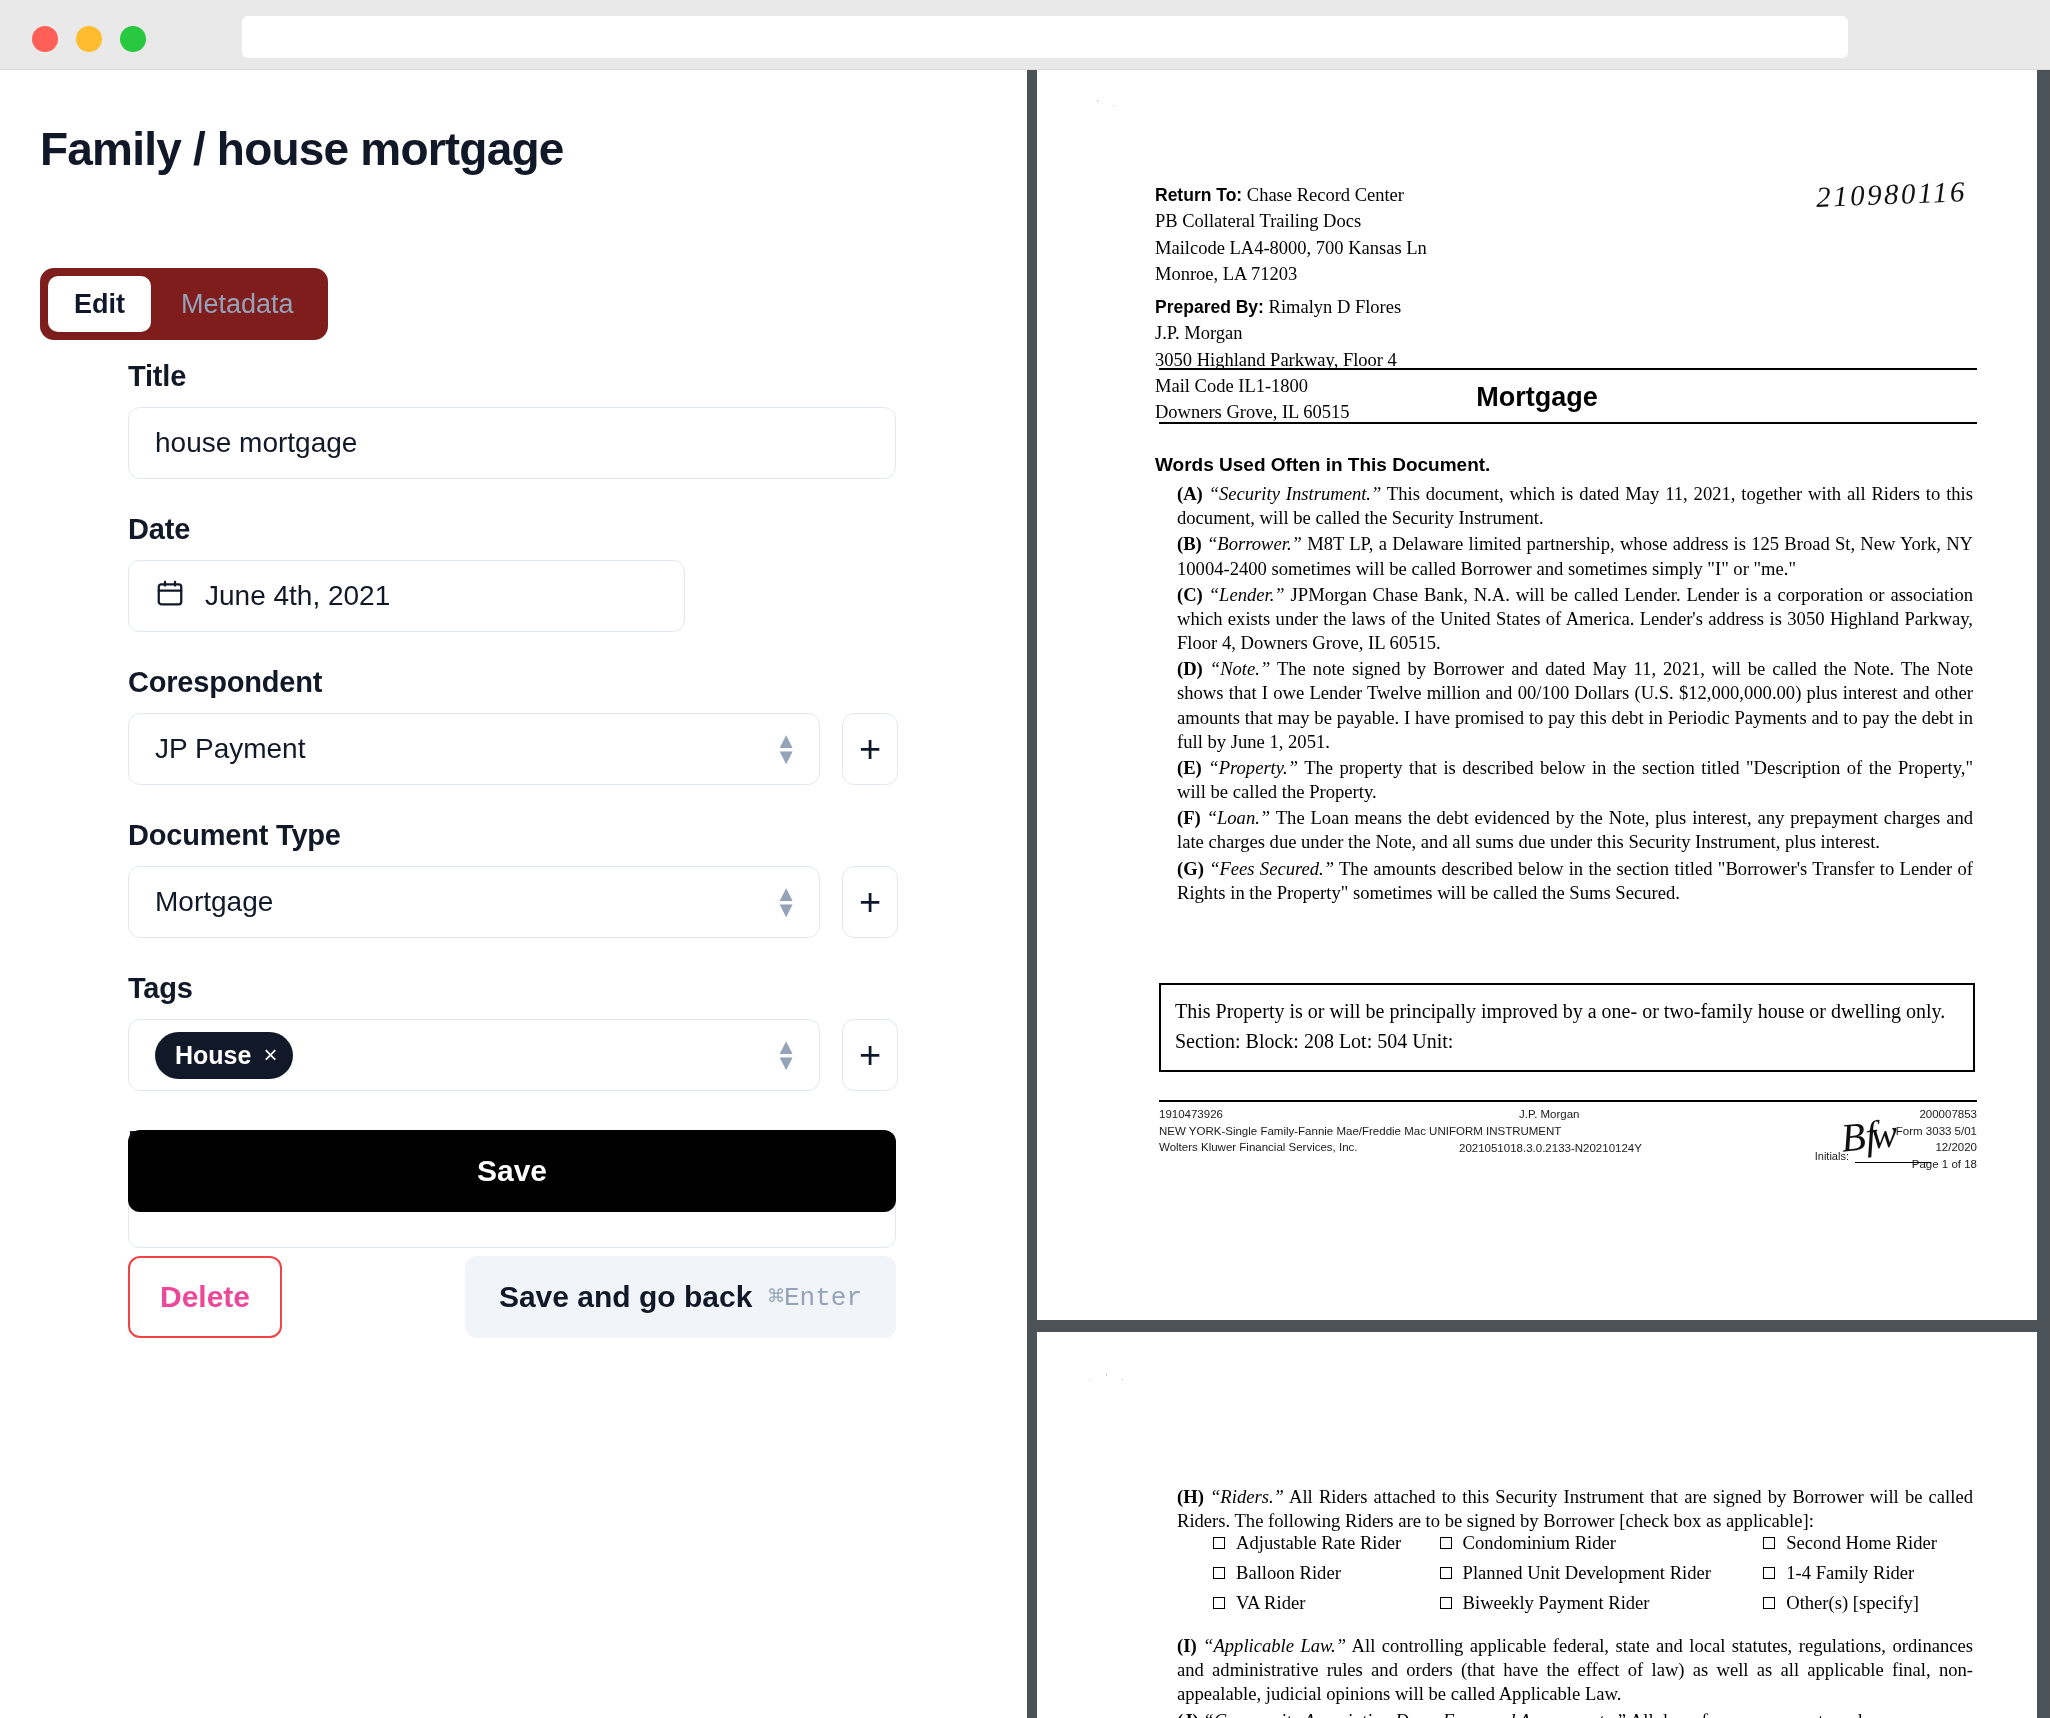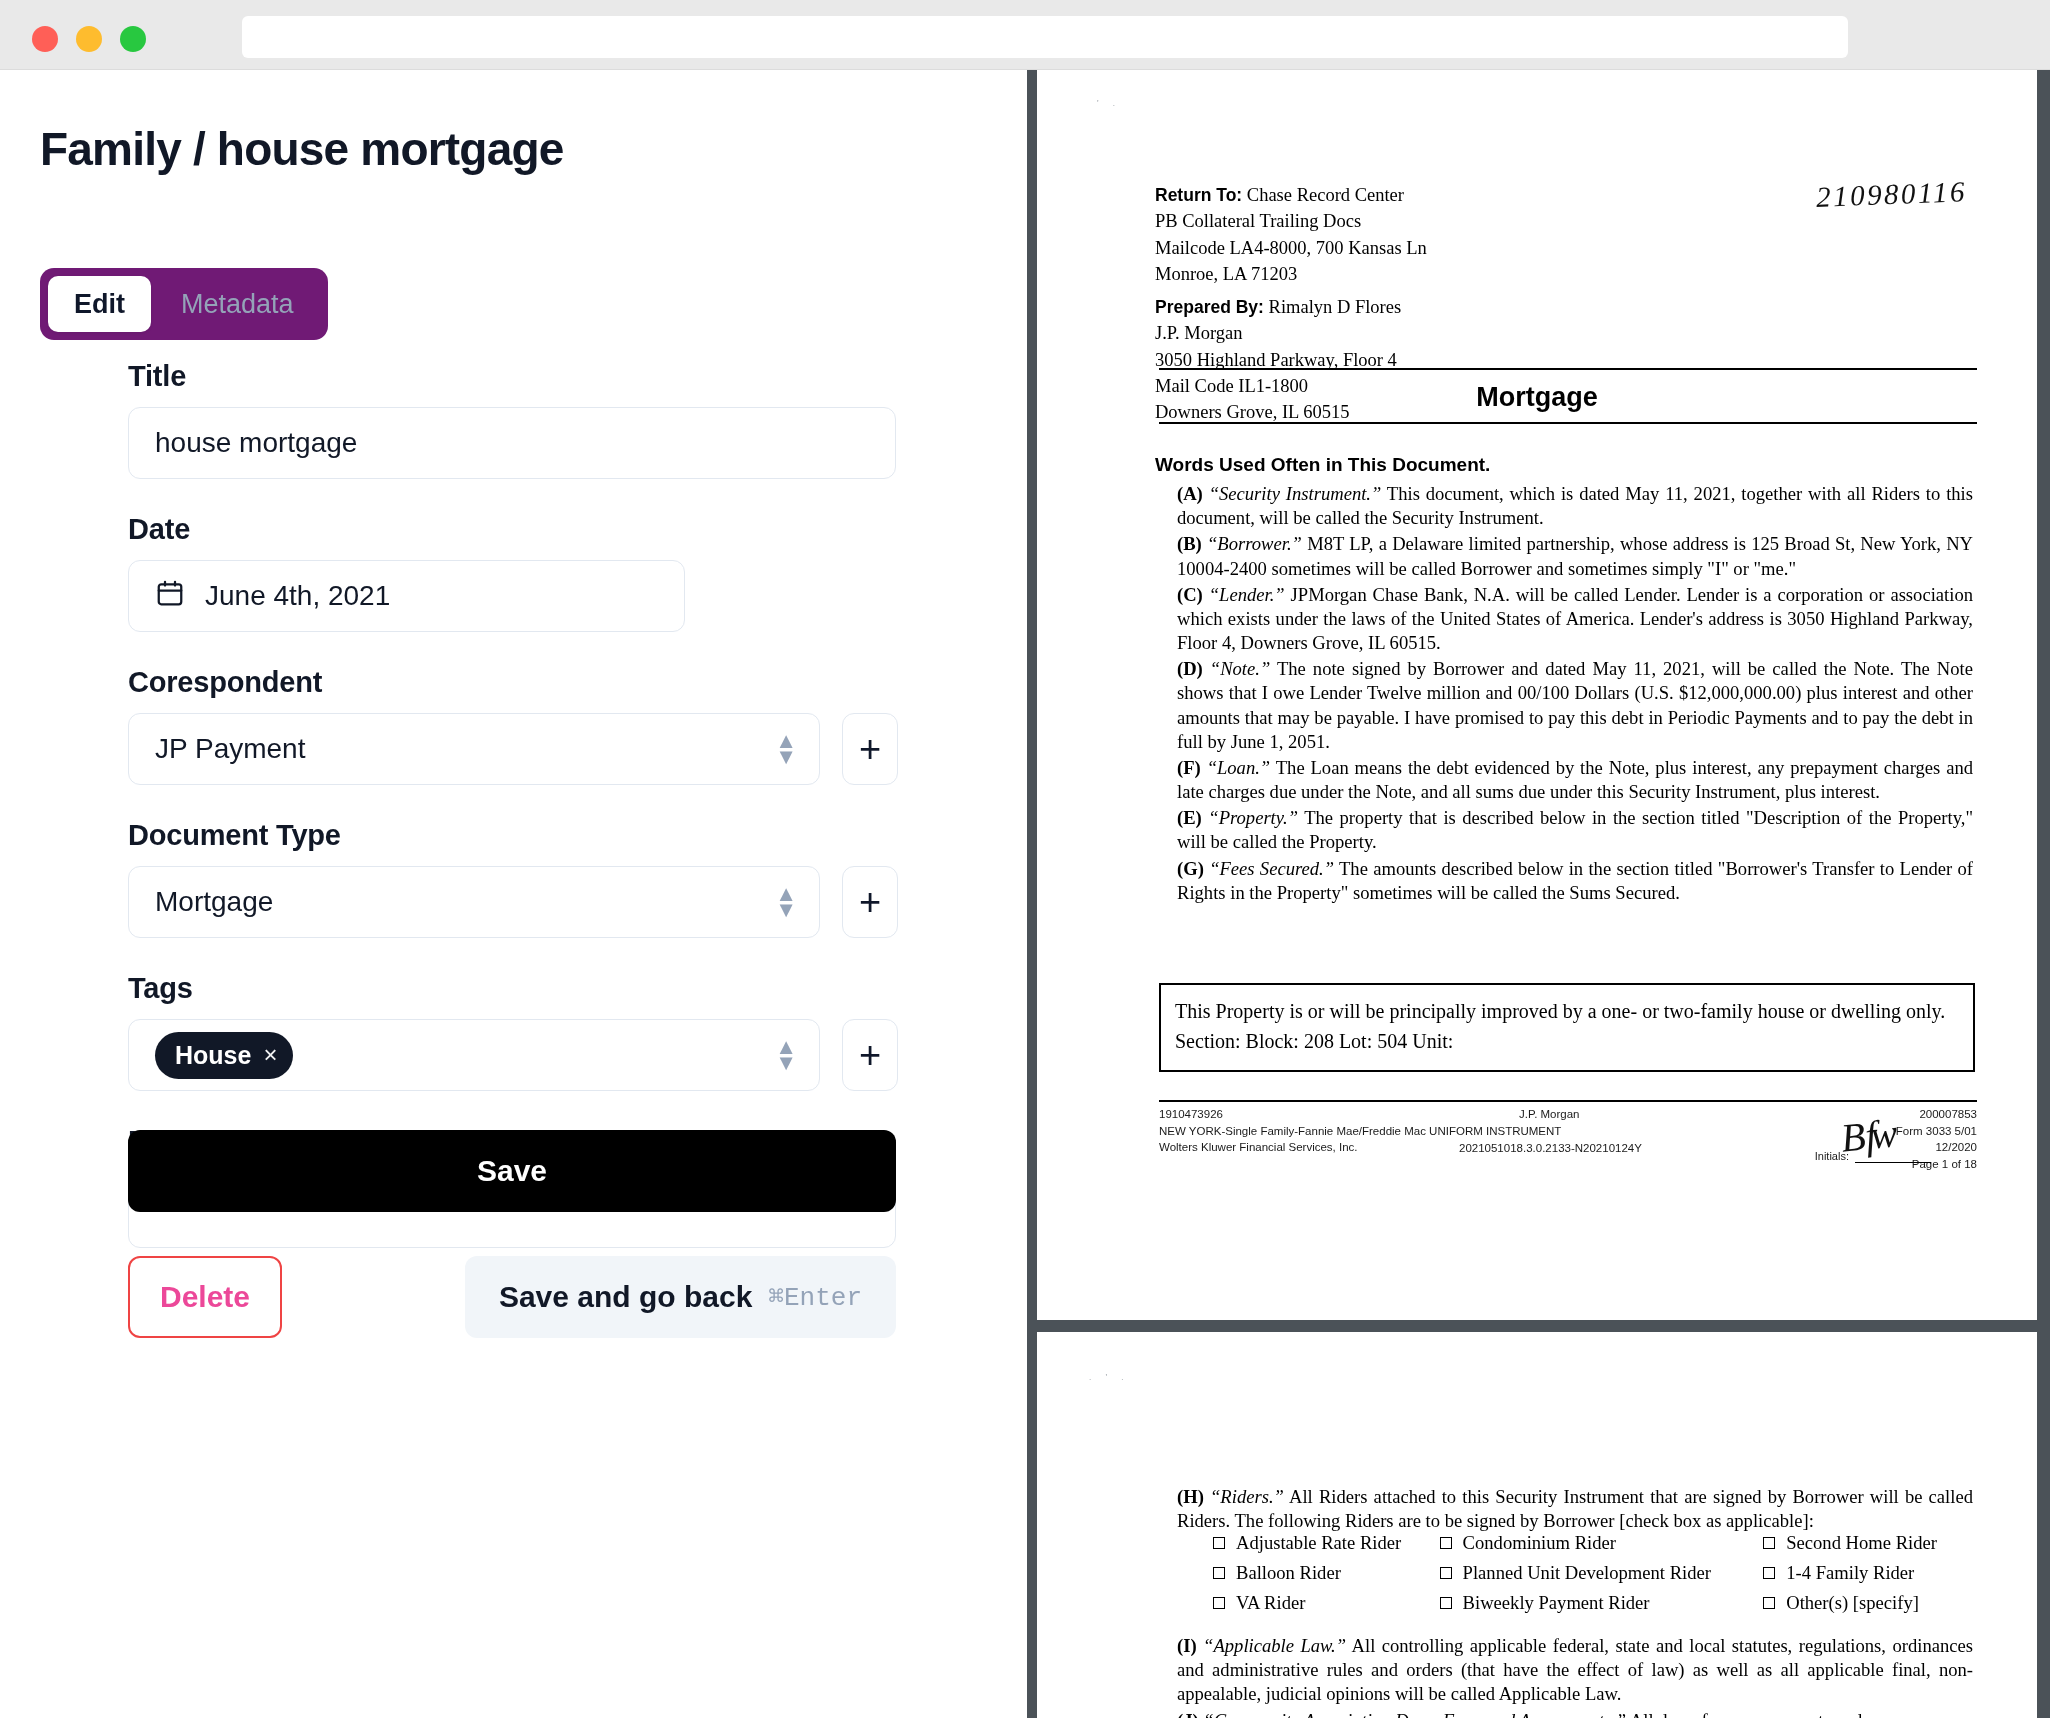--- a/index.html
+++ b/index.html
@@ -33,21 +33,21 @@
     background:#ffffff; overflow:hidden;
   }
   .page-title {
     position:absolute; top:52px; left:40px;
     font-size:46px; font-weight:700; letter-spacing:-0.8px; color:#111827;
   }
 
   
   .tabs {
     position:absolute; top:198px; left:40px;
-    background:#701a75; border-radius:14px; padding:8px;
+    background:#7f1d1d; border-radius:14px; padding:8px;
     display:flex; gap:4px; align-items:center;
   }
   .tab {
     font-size:27px; padding:12px 26px; border-radius:10px;
     color:#94a3b8; font-weight:400; cursor:pointer; line-height:1.2;
   }
   .tab.active {
     background:#ffffff; color:#0f172a; font-weight:700;
     box-shadow:0 1px 3px rgba(15,23,42,0.10);
   }
@@ -328,26 +328,26 @@
         </p>
         <p>
           <span class="lead">(C)</span>
           <i>“Lender.”</i><span> JPMorgan Chase Bank, N.A. will be called Lender. Lender is a corporation or association which exists under the laws of the United States of America. Lender's address is 3050 Highland Parkway, Floor 4, Downers Grove, IL 60515.</span>
         </p>
         <p>
           <span class="lead">(D)</span>
           <i>“Note.”</i><span> The note signed by Borrower and dated May 11, 2021, will be called the Note. The Note shows that I owe Lender Twelve million and 00/100 Dollars (U.S. $12,000,000.00) plus interest and other amounts that may be payable. I have promised to pay this debt in Periodic Payments and to pay the debt in full by June 1, 2051.</span>
         </p>
         <p>
+          <span class="lead">(E)</span>
+          <i>“Property.”</i><span> The property that is described below in the section titled "Description of the Property," will be called the Property.</span>
+        </p>
+        <p>
           <span class="lead">(F)</span>
           <i>“Loan.”</i><span> The Loan means the debt evidenced by the Note, plus interest, any prepayment charges and late charges due under the Note, and all sums due under this Security Instrument, plus interest.</span>
-        </p>
-        <p>
-          <span class="lead">(E)</span>
-          <i>“Property.”</i><span> The property that is described below in the section titled "Description of the Property," will be called the Property.</span>
         </p>
         <p>
           <span class="lead">(G)</span>
           <i>“Fees Secured.”</i><span> The amounts described below in the section titled "Borrower's Transfer to Lender of Rights in the Property" sometimes will be called the Sums Secured.</span>
         </p>
       </div>
 
       <div class="propbox" style="top:913px;">
         <div>This Property is or will be principally improved by a one- or two-family house or dwelling only.</div>
         <div>Section: Block: 208 Lot: 504 Unit:</div>

